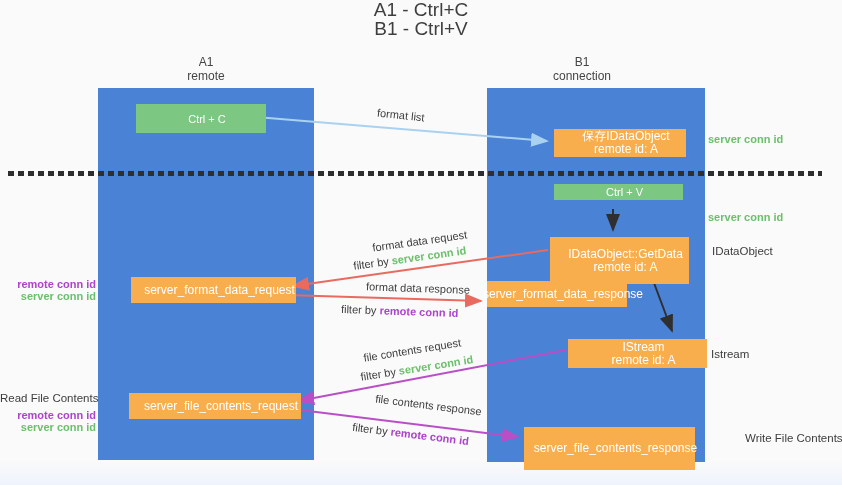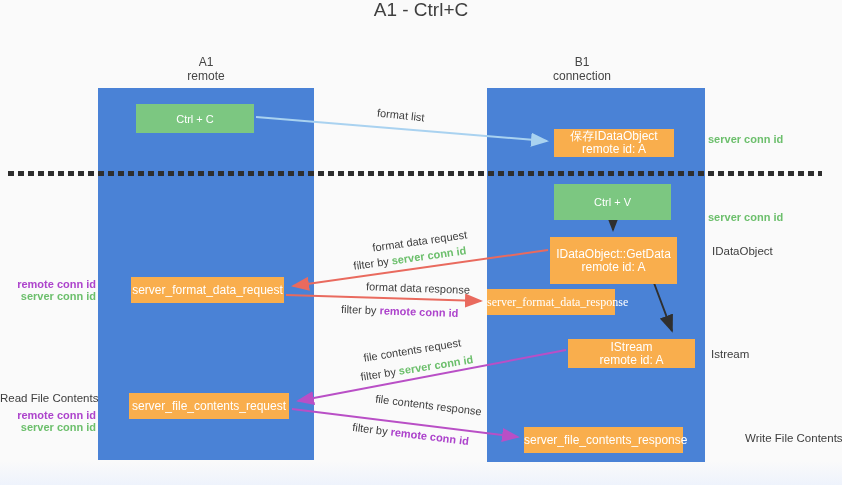--- a/index.html
+++ b/index.html
@@ -20,22 +20,22 @@
     font-size:12px;line-height:14px;text-align:center;color:#454545;
   }
   .column{
     background:#4a82d6;
   }
   .divider{
     left:8px;top:171px;width:814px;height:5px;
     background:repeating-linear-gradient(to right,#2e2e2e 0 6px,transparent 6px 10px);
   }
   .node{
-    display:flex;flex-direction:column;justify-content:center;
-    color:#ffffff;text-align:center;white-space:nowrap;
+    display:flex;flex-direction:column;align-items:center;justify-content:center;
+    color:#ffffff;text-align:center;white-space:nowrap;padding-left:12px;
   }
   .node.green{background:#7cc781;font-size:11px;}
   .node.orange{background:#f9ae4d;font-size:12px;line-height:13px;}
   .slabel{font-size:11.5px;white-space:nowrap;}
   .slabel.bold{font-weight:bold;font-size:11px;}
   .green-t{color:#6cbf6c;}
   .purple-t{color:#ad44cc;}
   .dark-t{color:#3d3d3d;}
   .right-align{text-align:right;}
   .albl{
@@ -46,20 +46,21 @@
   .albl .hl-purple{color:#ad44cc;font-weight:bold;}
   svg.arrows{position:absolute;left:0;top:0;pointer-events:none;}
 </style>
 </head>
 <body>
 
 <div id="canvas">
 
   <div class="abs title">
     <div>A1 - Ctrl+C</div>
+    <div>B1 - Ctrl+V</div>
   </div>
 
   <div class="abs col-header" style="left:98px;top:55px;width:216px;">
     <div>A1</div>
     <div>remote</div>
   </div>
   <div class="abs col-header" style="left:473px;top:55px;width:218px;">
     <div>B1</div>
     <div>connection</div>
   </div>
@@ -95,47 +96,47 @@
 
   <div class="abs node green" style="left:136px;top:104px;width:118px;height:29px;">
     <div>Ctrl + C</div>
   </div>
 
   <div class="abs node orange" style="left:554px;top:129px;width:120px;height:28px;">
     <div>保存IDataObject</div>
     <div>remote id: A</div>
   </div>
 
-  <div class="abs node green" style="left:554px;top:184px;width:117px;height:36px;">
+  <div class="abs node green" style="left:554px;top:184px;width:117px;height:16px;">
     <div>Ctrl + V</div>
   </div>
 
   <div class="abs node orange" style="left:550px;top:237px;width:127px;height:47px;">
     <div>IDataObject::GetData</div>
     <div>remote id: A</div>
   </div>
 
   <div class="abs node orange" style="left:131px;top:277px;width:153px;height:26px;">
     <div>server_format_data_request</div>
   </div>
 
-  <div class="abs node orange" style="left:487px;top:289px;width:128px;height:26px;font-family:Liberation Serif, serif;">
+  <div class="abs node orange" style="left:487px;top:281px;width:128px;height:26px;">
     <div>server_format_data_response</div>
   </div>
 
   <div class="abs node orange" style="left:568px;top:339px;width:127px;height:29px;">
     <div>IStream</div>
     <div>remote id: A</div>
   </div>
 
   <div class="abs node orange" style="left:129px;top:393px;width:160px;height:26px;">
     <div>server_file_contents_request</div>
   </div>
 
-  <div class="abs node orange" style="left:524px;top:427px;width:159px;height:26px;">
+  <div class="abs node orange" style="left:524px;top:427px;width:159px;height:43px;">
     <div>server_file_contents_response</div>
   </div>
 
   <div class="abs slabel bold green-t" style="left:708px;top:133px;">server conn id</div>
   <div class="abs slabel bold green-t" style="left:708px;top:211px;">server conn id</div>
   <div class="abs slabel dark-t" style="left:712px;top:245px;">IDataObject</div>
   <div class="abs slabel dark-t" style="left:711px;top:348px;">Istream</div>
   <div class="abs slabel dark-t" style="left:745px;top:432px;">Write File Contents</div>
 
   <div class="abs right-align" style="left:0px;top:278px;width:96px;line-height:12px;">

